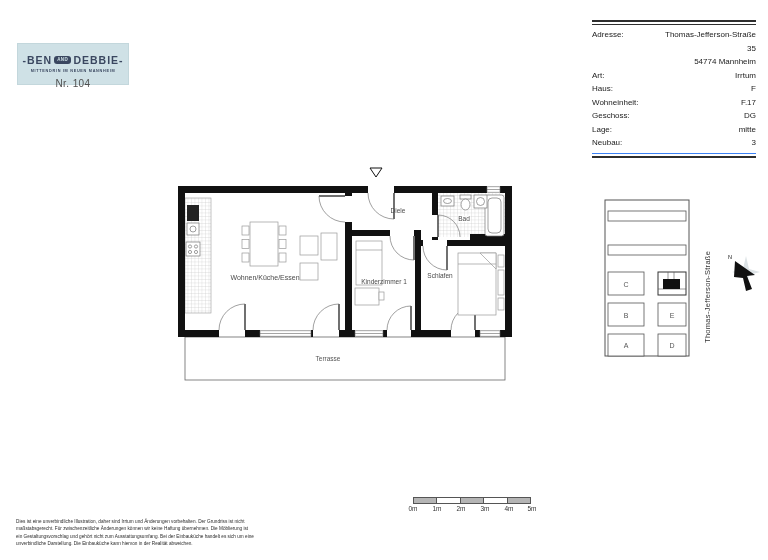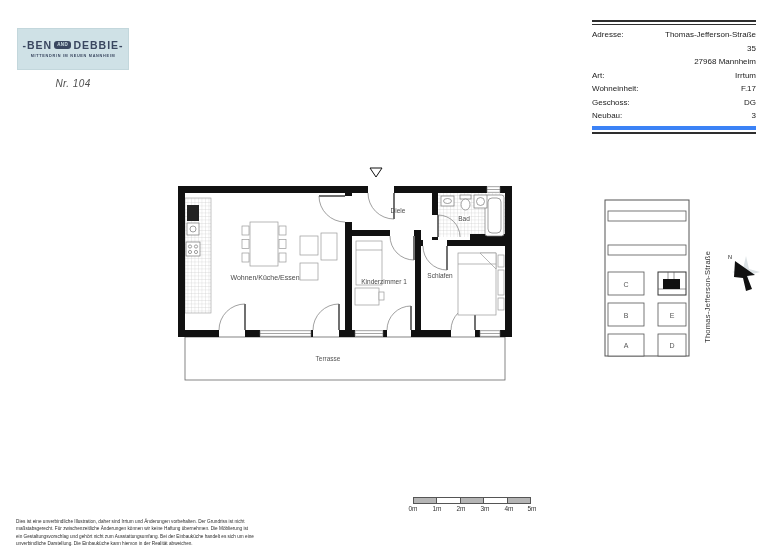--- a/index.html
+++ b/index.html
@@ -1,35 +1,35 @@
 <!DOCTYPE html>
 <html><head>
 <meta charset="utf-8">
 <style>
   html,body{margin:0;padding:0;}
   body{width:768px;height:560px;background:#fff;position:relative;overflow:hidden;
        font-family:"Liberation Sans",sans-serif;color:#222;}
   svg{font-family:"Liberation Sans",sans-serif;}
 
   
-  .logo{position:absolute;left:17px;top:28px;width:112px;height:42px;background:#cfe1e6;
+  .logo{position:absolute;left:17px;top:43px;width:112px;height:42px;background:#cfe1e6;
         border:1px solid #c3d7dc;box-sizing:border-box;display:flex;flex-direction:column;
         align-items:center;justify-content:center;}
   .logo-row{display:flex;align-items:center;gap:2px;color:#3a4760;font-weight:bold;
         font-size:10.5px;letter-spacing:1px;line-height:1;}
   .logo-and{background:#3a4760;color:#cfe1e6;font-size:4.5px;letter-spacing:.5px;
         padding:2px 3px;border-radius:3px;}
   .logo-tagline{font-size:3.8px;letter-spacing:.7px;color:#3a4760;font-weight:bold;margin-top:4px;}
   .unit-number{position:absolute;left:17px;top:78px;width:112px;text-align:center;
-        font-size:10px;color:#4f4f4f;letter-spacing:.4px;font-style:italic;}
+        font-size:10px;color:#4f4f4f;letter-spacing:.4px;}
 
   
   .info{position:absolute;left:592px;top:20px;width:164px;
         border-top:2px solid #2e2e2e;border-bottom:2px solid #2e2e2e;font-size:8px;}
-  .info-inner{border-top:1px solid #2e2e2e;border-bottom:4px solid #3b82f6;
+  .info-inner{border-top:1px solid #2e2e2e;border-bottom:1px solid #3b82f6;
         margin:2px 0;padding:3px 0;}
   .info-row{display:flex;line-height:13.5px;}
   .info-label{width:62px;flex:none;}
   .info-value{flex:1;text-align:right;}
 
   
   .street-label{position:absolute;left:703px;top:233px;height:110px;
         writing-mode:vertical-rl;transform:rotate(180deg);font-size:7.5px;color:#333;
         letter-spacing:.3px;display:flex;align-items:center;}
 
@@ -63,34 +63,42 @@
   <div class="logo-tagline">MITTENDRIN IM NEUEN MANNHEIM</div>
 </div>
 <div class="unit-number">Nr. 104</div>
 
 <div class="info">
   <div class="info-inner">
     <div class="info-row">
       <div class="info-label">Adresse:</div>
       <div class="info-value">
         <div>Thomas-Jefferson-Straße 35</div>
-        <div>27968 Mannheim</div>
+        <div>54774 Mannheim</div>
       </div>
     </div>
     <div class="info-row">
       <div class="info-label">Art:</div>
       <div class="info-value">Irrtum</div>
     </div>
     <div class="info-row">
+      <div class="info-label">Haus:</div>
+      <div class="info-value">F</div>
+    </div>
+    <div class="info-row">
       <div class="info-label">Wohneinheit:</div>
       <div class="info-value">F.17</div>
     </div>
     <div class="info-row">
       <div class="info-label">Geschoss:</div>
       <div class="info-value">DG</div>
+    </div>
+    <div class="info-row">
+      <div class="info-label">Lage:</div>
+      <div class="info-value">mitte</div>
     </div>
     <div class="info-row">
       <div class="info-label">Neubau:</div>
       <div class="info-value">3</div>
     </div>
   </div>
 </div>
 
 <svg class="plan-svg" width="350" height="230" viewBox="0 0 350 230">
   <defs>

